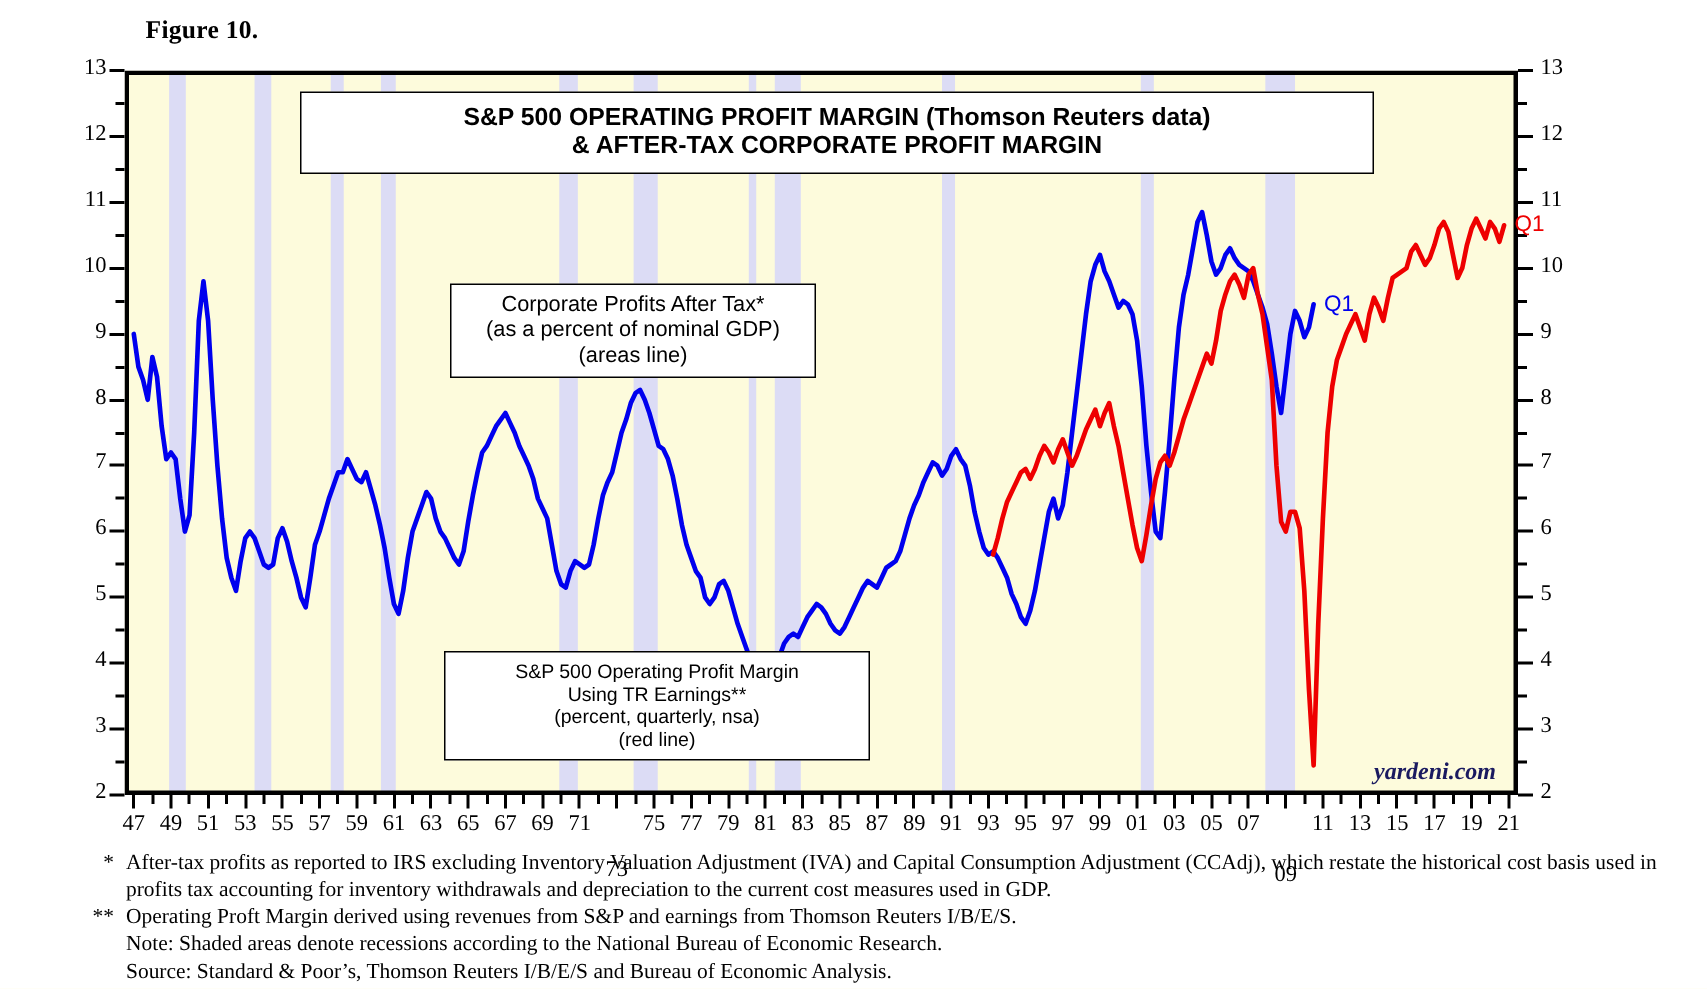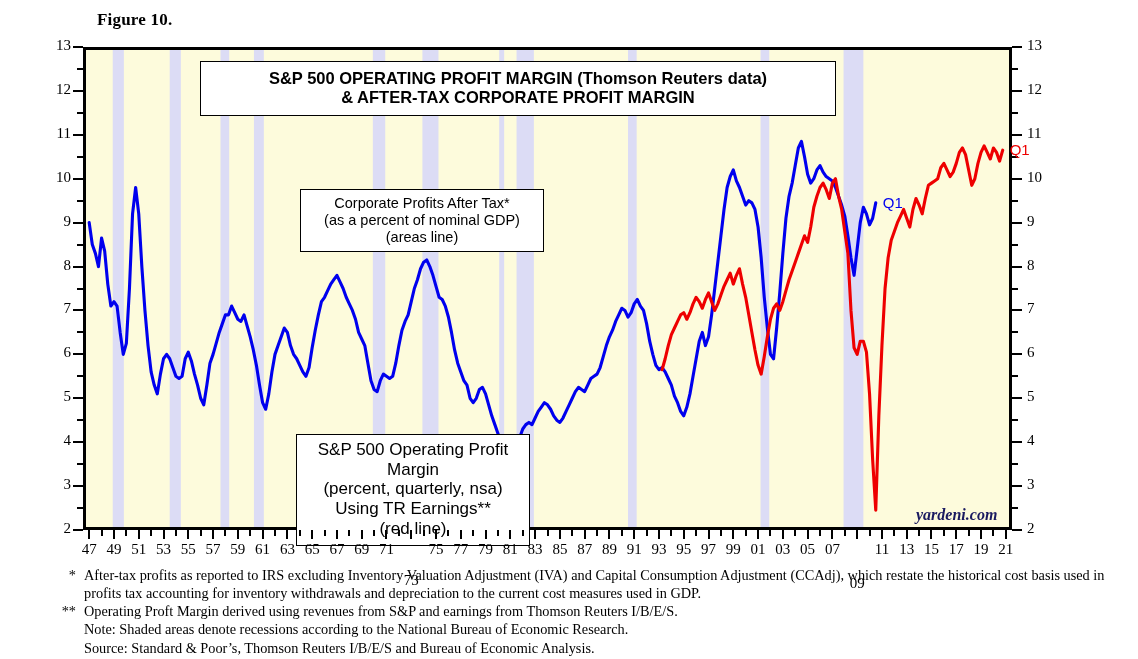--- a/index.html
+++ b/index.html
@@ -47,38 +47,38 @@
     border: 1px solid #000;
     font-family: "Liberation Sans", sans-serif;
     text-align: center;
     color: #000;
     line-height: 1.16;
     box-sizing: border-box;
   }
   #title-box {
     left: 200px;
     top: 61px;
-    width: 636px;
+    width: 716px;
     padding: 7px 6px 8px 6px;
     font-weight: bold;
     font-size: 16.5px;
   }
   #blue-legend-box {
     left: 300px;
     top: 189px;
     width: 244px;
     padding: 5px 4px 6px 4px;
     font-size: 14.5px;
   }
   #red-legend-box {
     left: 296px;
     top: 434px;
-    width: 234px;
+    width: 284px;
     padding: 5px 4px 6px 4px;
-    font-size: 17px;
+    font-size: 13px;
   }
   .axis-label {
     position: absolute;
     font-family: "Liberation Serif", serif;
     font-size: 15px;
     color: #000;
     text-align: right;
     white-space: nowrap;
   }
   .xtick-label {
@@ -171,22 +171,22 @@
   </div>
 
   <div class="callout" id="blue-legend-box">
     <div>Corporate Profits After Tax*</div>
     <div>(as a percent of nominal GDP)</div>
     <div>(areas line)</div>
   </div>
 
   <div class="callout" id="red-legend-box">
     <div>S&amp;P 500 Operating Profit Margin</div>
+    <div>Using TR Earnings**</div>
     <div>(percent, quarterly, nsa)</div>
-    <div>Using TR Earnings**</div>
     <div>(red line)</div>
   </div>
 
   <div id="watermark">yardeni.com</div>
 
   <div id="footnotes">
       <div class="fn-row">
         <div class="fn-mark">*</div>
         <div class="fn-text">After-tax profits as reported to IRS excluding Inventory Valuation Adjustment (IVA) and Capital Consumption Adjustment (CCAdj), which restate the historical cost basis used in profits tax accounting for inventory withdrawals and depreciation to the current cost measures used in GDP.</div>
       </div>

